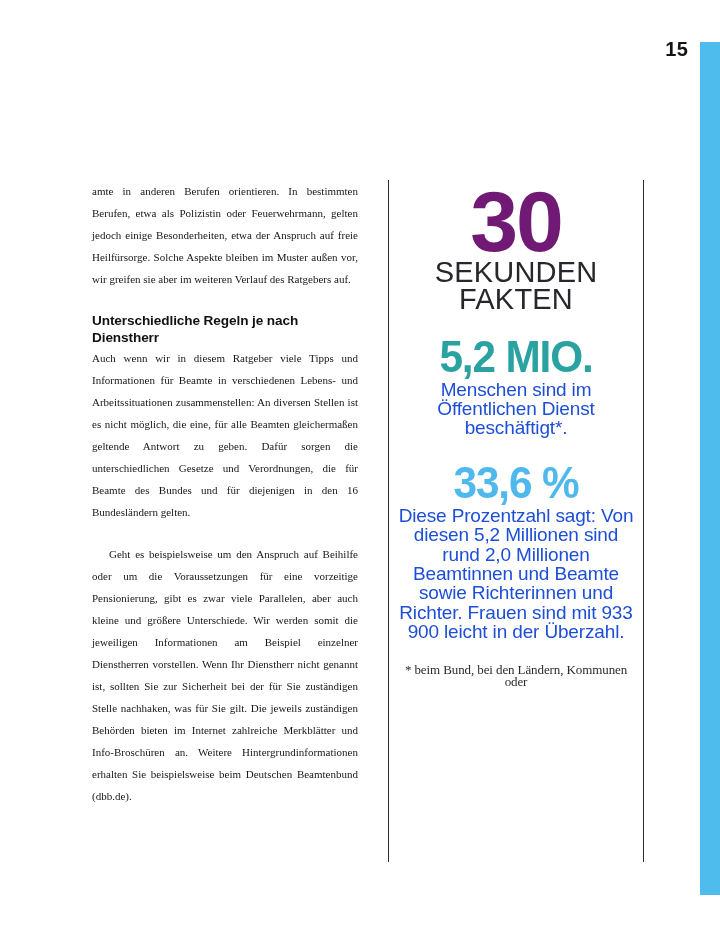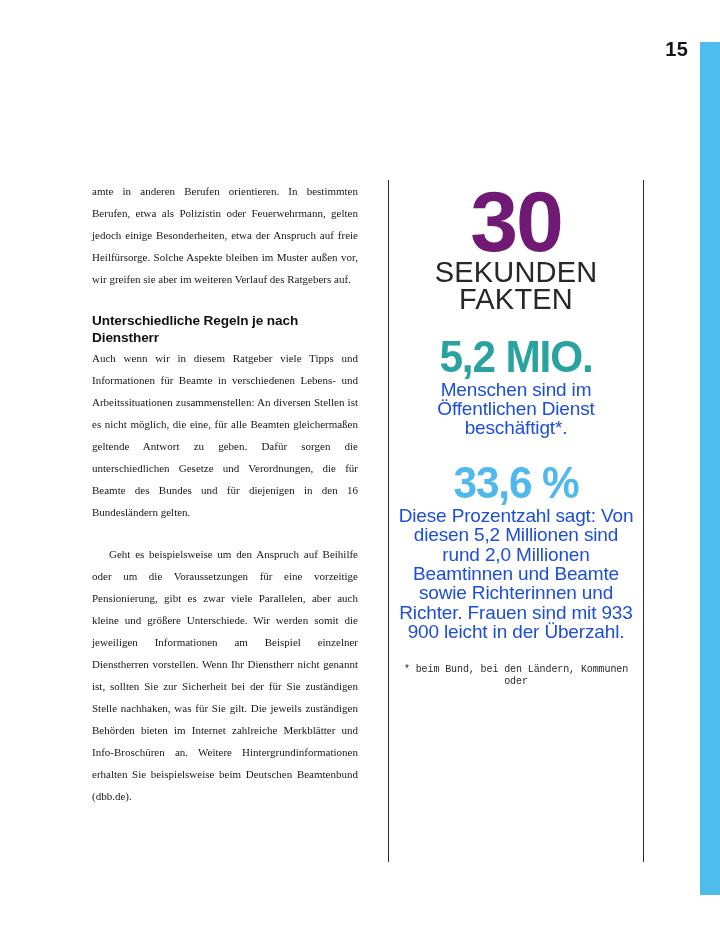--- a/index.html
+++ b/index.html
@@ -131,22 +131,22 @@
     margin: 1px 0 0 0;
     font-family: "Liberation Sans", sans-serif;
     font-size: 19px;
     line-height: 19.4px;
     color: #1d4ed8;
     letter-spacing: -0.15px;
   }
 
   .fact-footnote {
     margin: 22px 0 0 0;
-    font-family: Liberation Mono, monospace;
-    font-size: 10px;
+    font-family: Liberation Serif, serif;
+    font-size: 13px;
     line-height: 12.6px;
     color: #2a2a30;
     letter-spacing: -0.1px;
   }
   .fact-footnote .fn-line { display: block; }
 </style>
 </head>
 <body>
 
 <div class="page-edge-bar" style="background: rgb(79, 188, 238);"></div>

